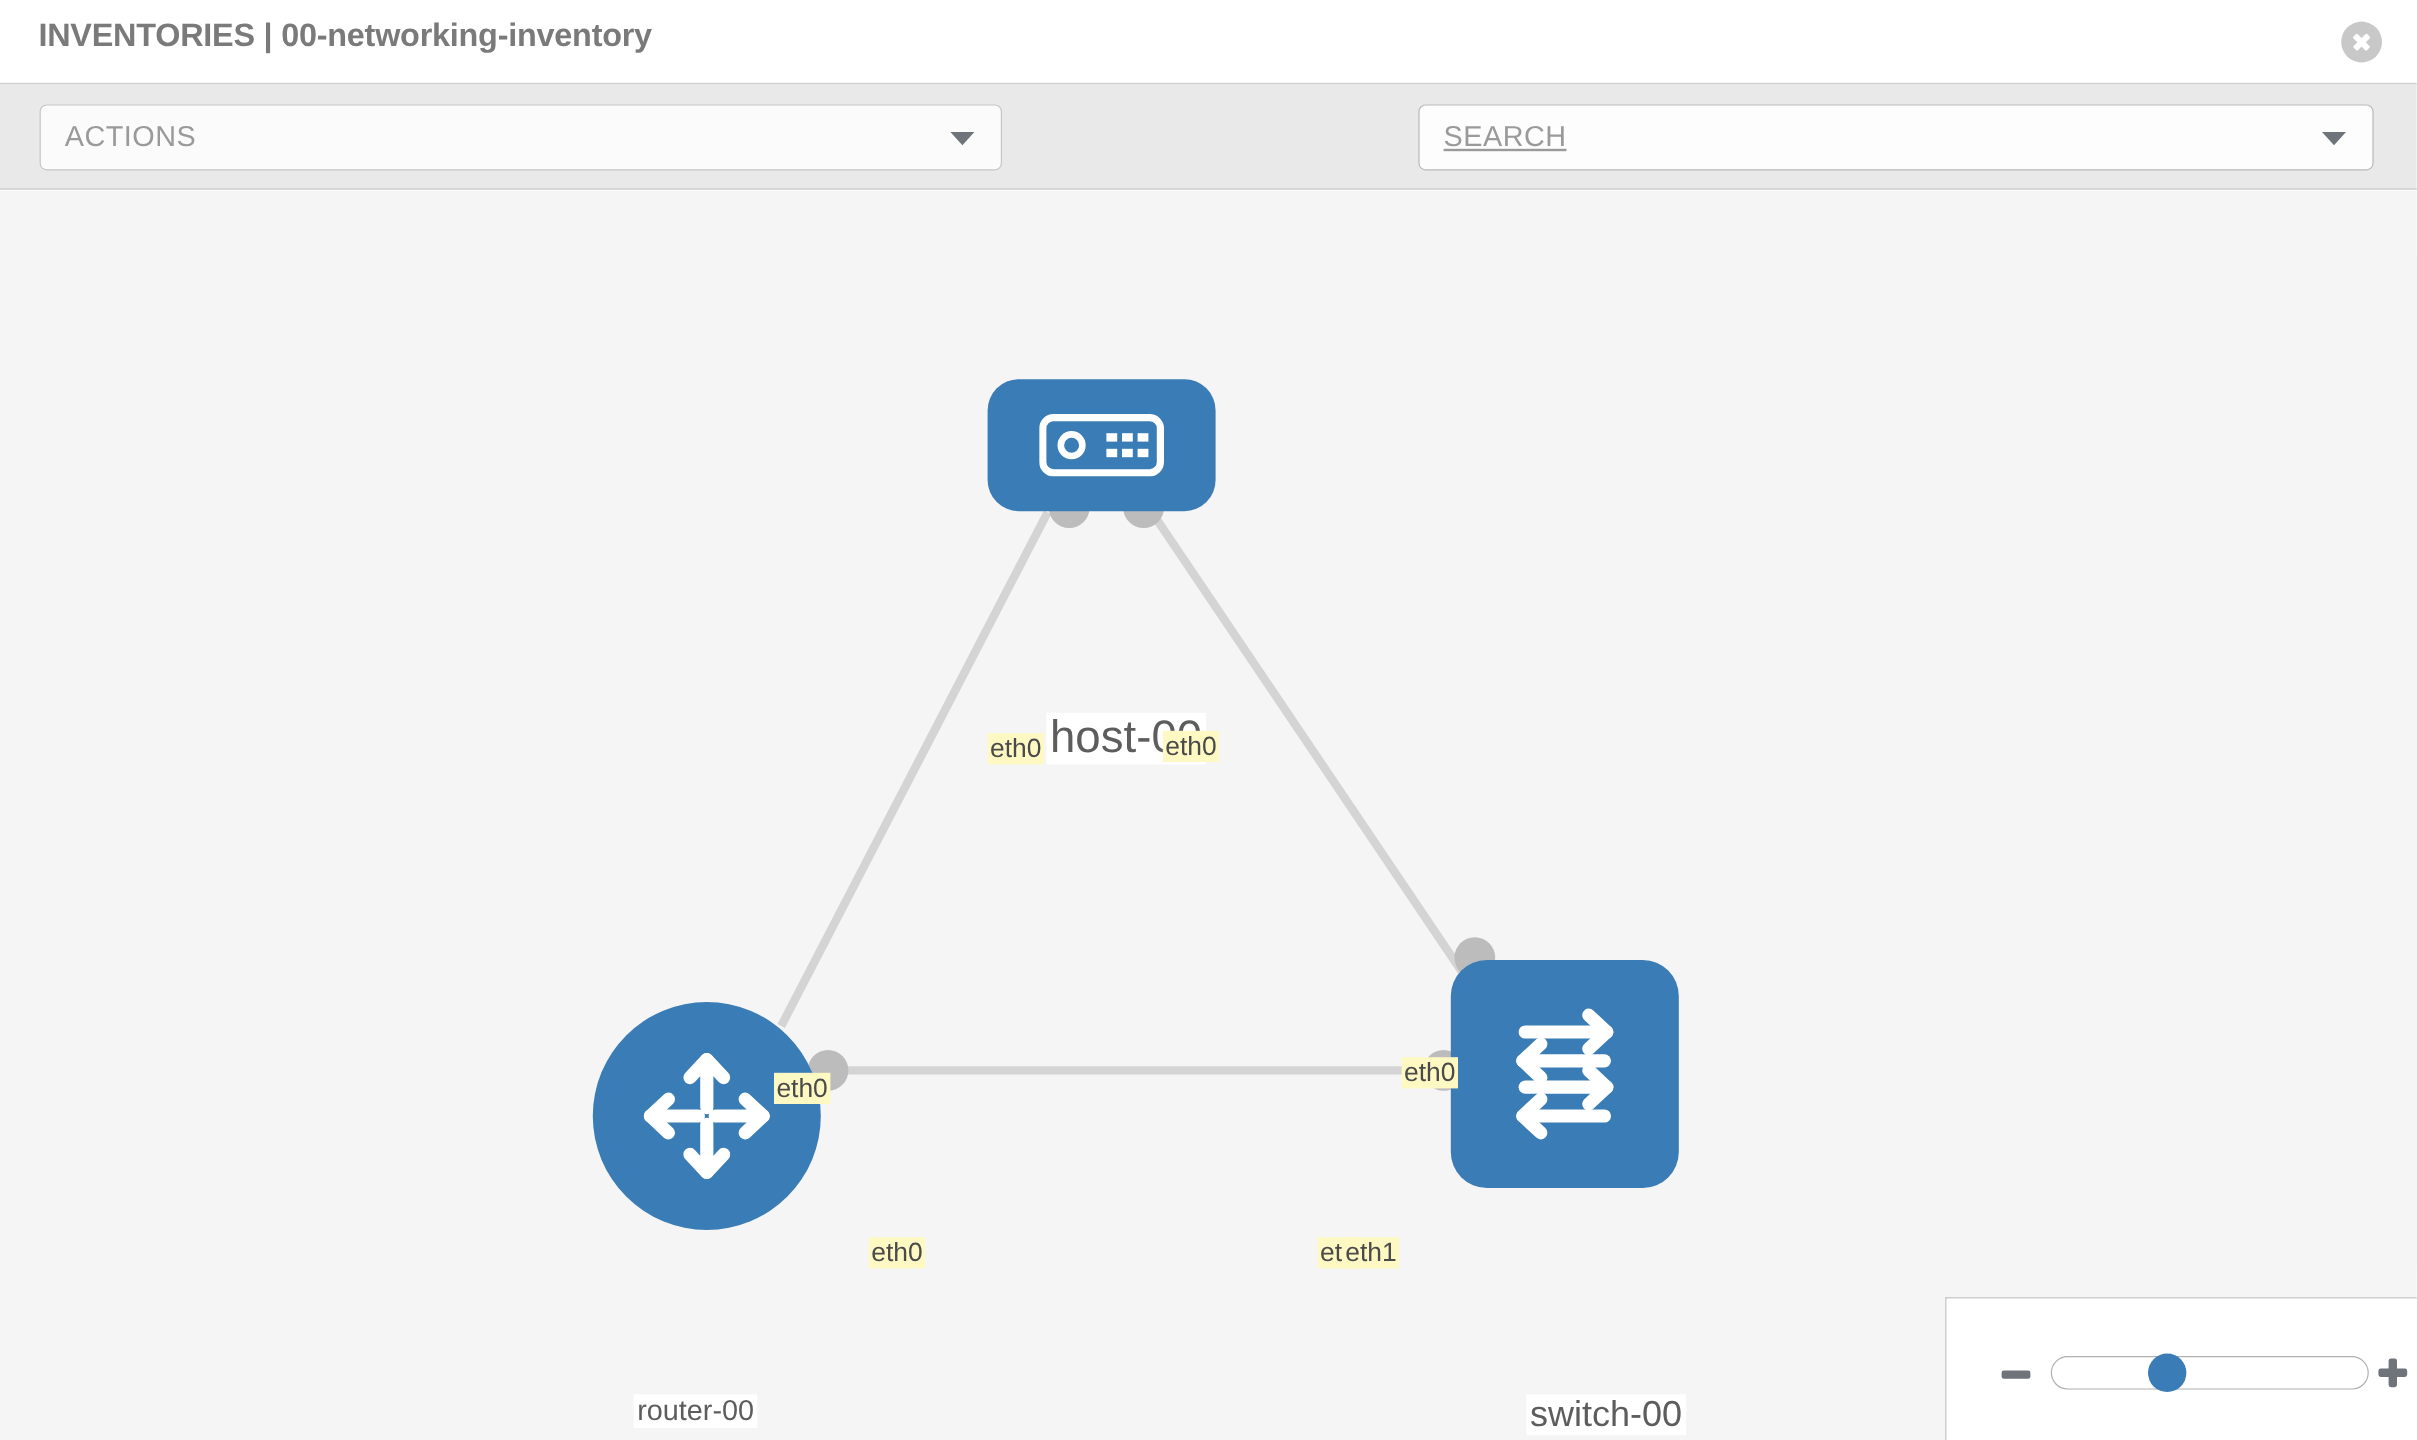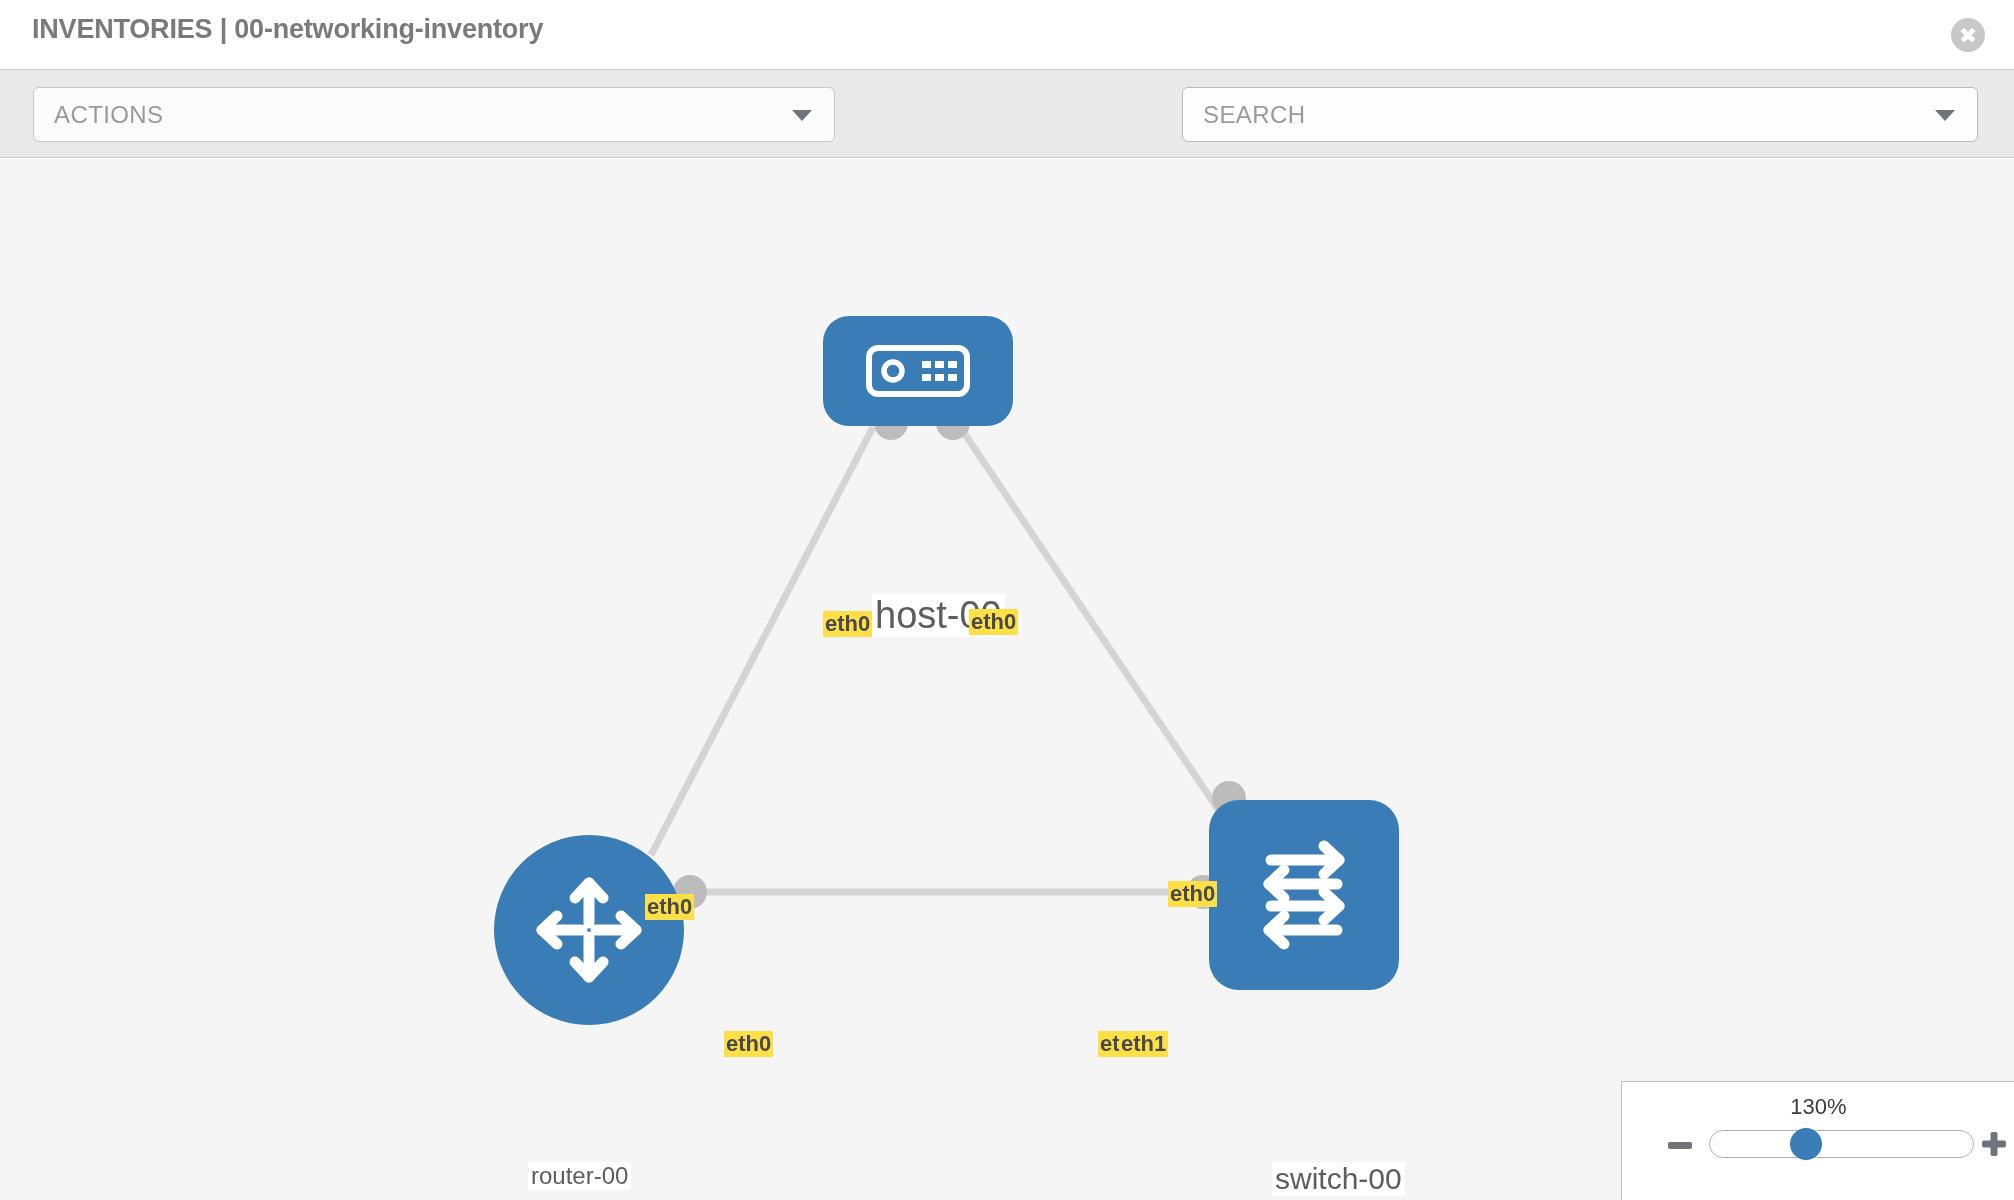--- a/index.html
+++ b/index.html
@@ -80,21 +80,21 @@
   .search-box {
     position: absolute; left: 1182px; top: 17px;
     width: 796px; height: 55px;
     background: #fdfdfd;
     border: 1px solid #b9b9b9;
     border-radius: 6px;
     cursor: text;
   }
   .search-box .lbl {
     position: absolute; left: 20px; top: 13px;
-    font-size: 24px; color: #9a9a9a; letter-spacing: 0.4px;
+    font-size: 24px; color: #9a9a9a; letter-spacing: 0.4px; text-decoration: underline;
   }
 
   
   .canvas {
     position: absolute; left: 0; top: 159px;
     width: 2014px; height: 1041px;
     background: #f5f5f5;
     overflow: hidden;
   }
   .topology { position: absolute; left: 0; top: 0; width: 2014px; height: 1041px; }
@@ -130,24 +130,23 @@
     position: absolute;
     width: 34px; height: 34px;
     border-radius: 50%;
     background: #bcbcbc;
   }
 
   
   .port-label {
     position: absolute;
     font-size: 22px; color: #4a4a4a;
-    background: #fde047;
+    background: #fef9c3;
     white-space: nowrap;
     padding: 0 2px;
-    font-weight: bold;
   }
 
   
   .zoom-panel {
     position: absolute; left: 1621px; top: 1081px;
     width: 393px; height: 119px;
     background: #ffffff;
     border-left: 1px solid #c3c3c3;
     border-top: 1px solid #c3c3c3;
   }
@@ -290,20 +289,19 @@
     <div class="port-label" style="left:823px; top:452px;">eth0</div>
     <div class="port-label" style="left:969px; top:450px;">eth0</div>
     <div class="port-label" style="left:645px; top:735px;">eth0</div>
     <div class="port-label" style="left:1168px; top:722px;">eth0</div>
     <div class="port-label" style="left:724px; top:872px;">eth0</div>
     <div class="port-label" style="left:1098px; top:872px;">eth</div>
     <div class="port-label" style="left:1119px; top:872px;">eth1</div>
   </div>
 
   <div class="zoom-panel">
-    <div class="zoom-value">130%</div>
     <div class="zoom-minus"></div>
     <div class="zoom-track"></div>
     <div class="zoom-thumb"></div>
     <div class="zoom-plus"></div>
   </div>
 
 </div>
 
 </body></html>

